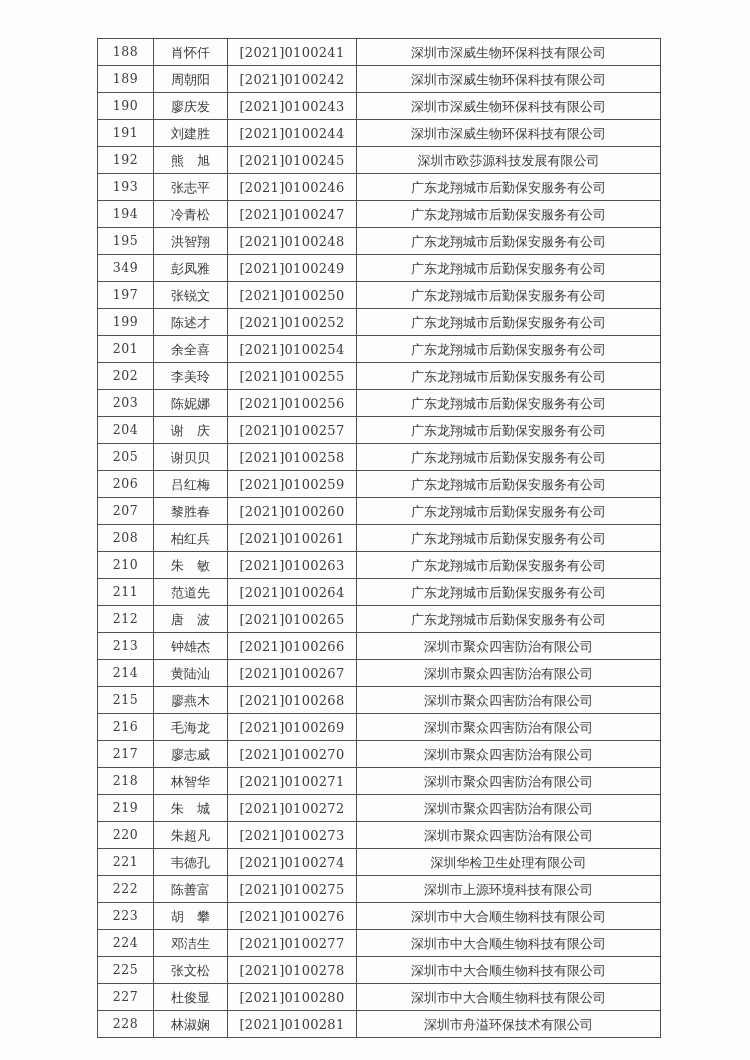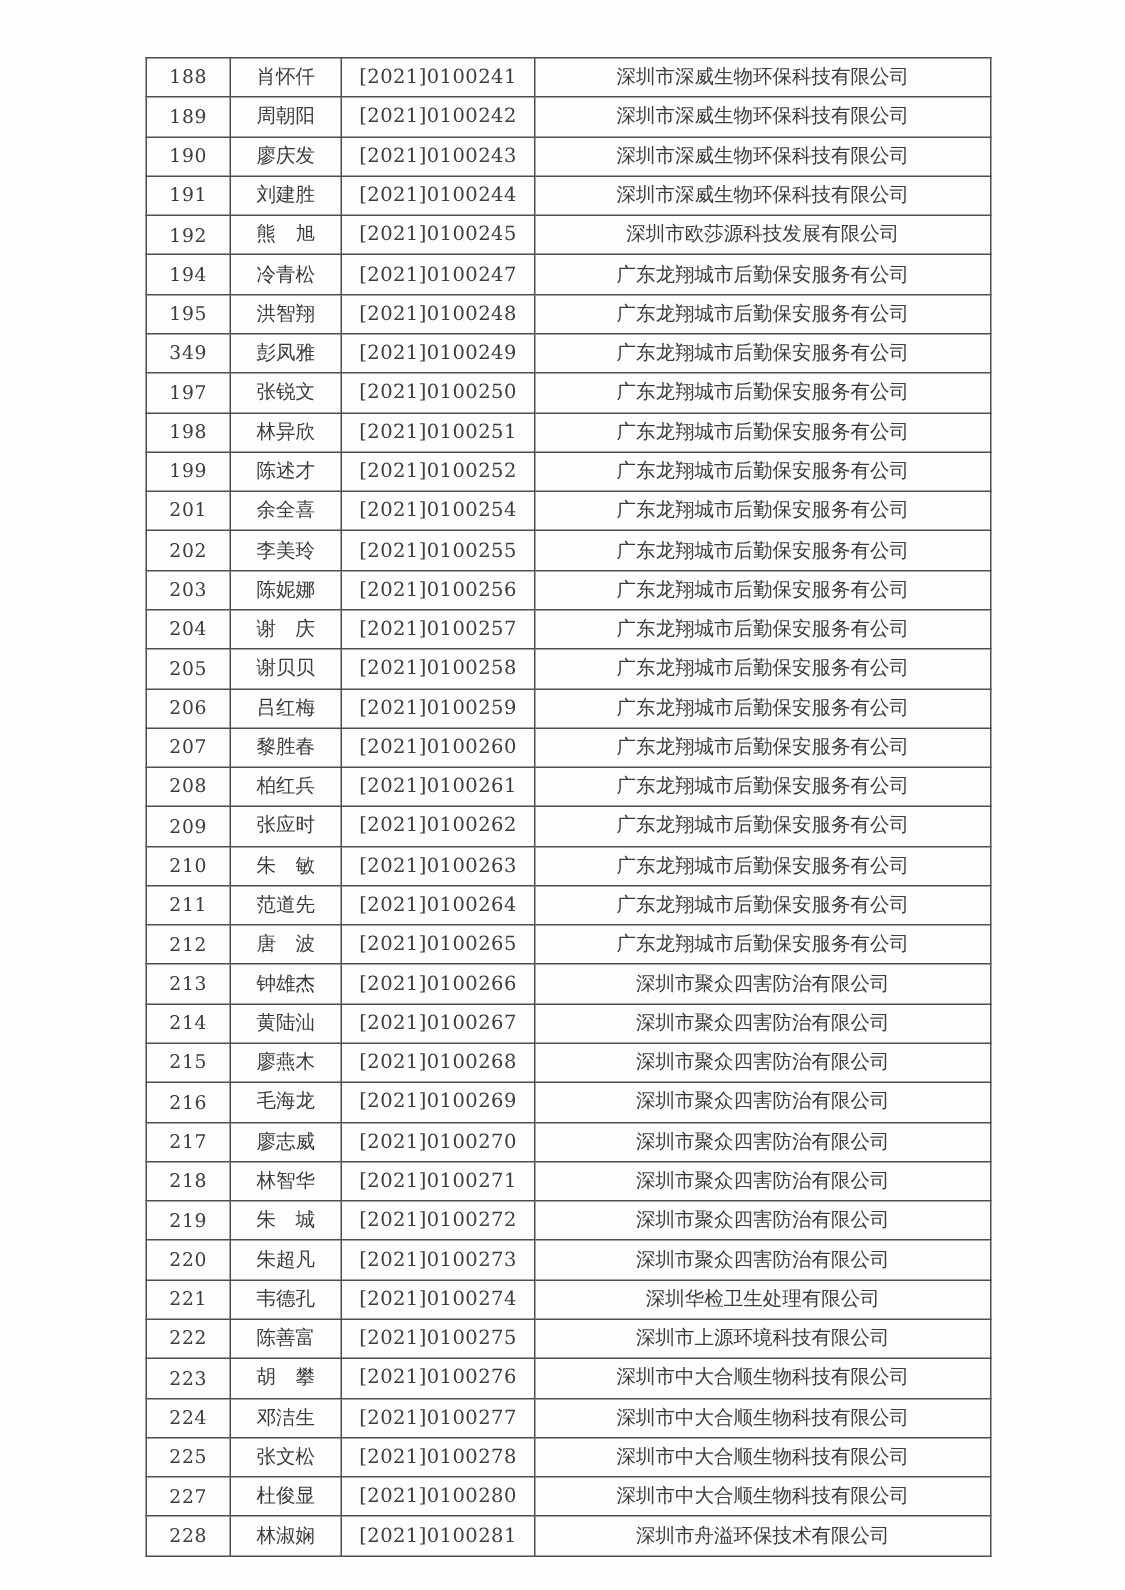--- a/index.html
+++ b/index.html
@@ -85,20 +85,26 @@
             <td class="c-cert">[2021]0100244</td>
             <td class="c-comp">深圳市深威生物环保科技有限公司</td>
           </tr>
           <tr>
             <td class="c-no">192</td>
             <td class="c-name">熊　旭</td>
             <td class="c-cert">[2021]0100245</td>
             <td class="c-comp">深圳市欧莎源科技发展有限公司</td>
           </tr>
           <tr>
+            <td class="c-no">193</td>
+            <td class="c-name">张志平</td>
+            <td class="c-cert">[2021]0100246</td>
+            <td class="c-comp">广东龙翔城市后勤保安服务有公司</td>
+          </tr>
+          <tr>
             <td class="c-no">194</td>
             <td class="c-name">冷青松</td>
             <td class="c-cert">[2021]0100247</td>
             <td class="c-comp">广东龙翔城市后勤保安服务有公司</td>
           </tr>
           <tr>
             <td class="c-no">195</td>
             <td class="c-name">洪智翔</td>
             <td class="c-cert">[2021]0100248</td>
             <td class="c-comp">广东龙翔城市后勤保安服务有公司</td>
@@ -109,26 +115,20 @@
             <td class="c-cert">[2021]0100249</td>
             <td class="c-comp">广东龙翔城市后勤保安服务有公司</td>
           </tr>
           <tr>
             <td class="c-no">197</td>
             <td class="c-name">张锐文</td>
             <td class="c-cert">[2021]0100250</td>
             <td class="c-comp">广东龙翔城市后勤保安服务有公司</td>
           </tr>
           <tr>
-            <td class="c-no">198</td>
-            <td class="c-name">林异欣</td>
-            <td class="c-cert">[2021]0100251</td>
-            <td class="c-comp">广东龙翔城市后勤保安服务有公司</td>
-          </tr>
-          <tr>
             <td class="c-no">199</td>
             <td class="c-name">陈述才</td>
             <td class="c-cert">[2021]0100252</td>
             <td class="c-comp">广东龙翔城市后勤保安服务有公司</td>
           </tr>
           <tr>
             <td class="c-no">201</td>
             <td class="c-name">余全喜</td>
             <td class="c-cert">[2021]0100254</td>
             <td class="c-comp">广东龙翔城市后勤保安服务有公司</td>
@@ -166,26 +166,20 @@
           <tr>
             <td class="c-no">207</td>
             <td class="c-name">黎胜春</td>
             <td class="c-cert">[2021]0100260</td>
             <td class="c-comp">广东龙翔城市后勤保安服务有公司</td>
           </tr>
           <tr>
             <td class="c-no">208</td>
             <td class="c-name">柏红兵</td>
             <td class="c-cert">[2021]0100261</td>
-            <td class="c-comp">广东龙翔城市后勤保安服务有公司</td>
-          </tr>
-          <tr>
-            <td class="c-no">209</td>
-            <td class="c-name">张应时</td>
-            <td class="c-cert">[2021]0100262</td>
             <td class="c-comp">广东龙翔城市后勤保安服务有公司</td>
           </tr>
           <tr>
             <td class="c-no">210</td>
             <td class="c-name">朱　敏</td>
             <td class="c-cert">[2021]0100263</td>
             <td class="c-comp">广东龙翔城市后勤保安服务有公司</td>
           </tr>
           <tr>
             <td class="c-no">211</td>

